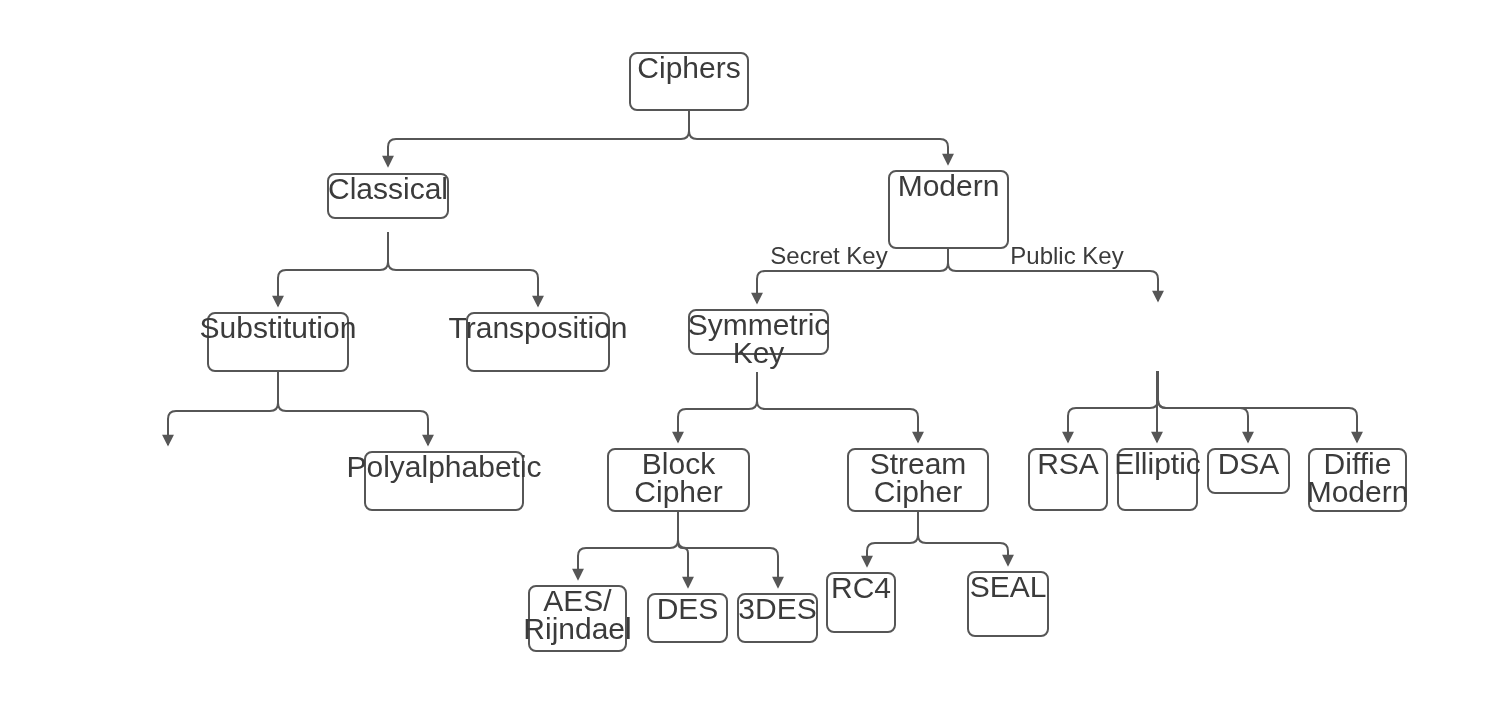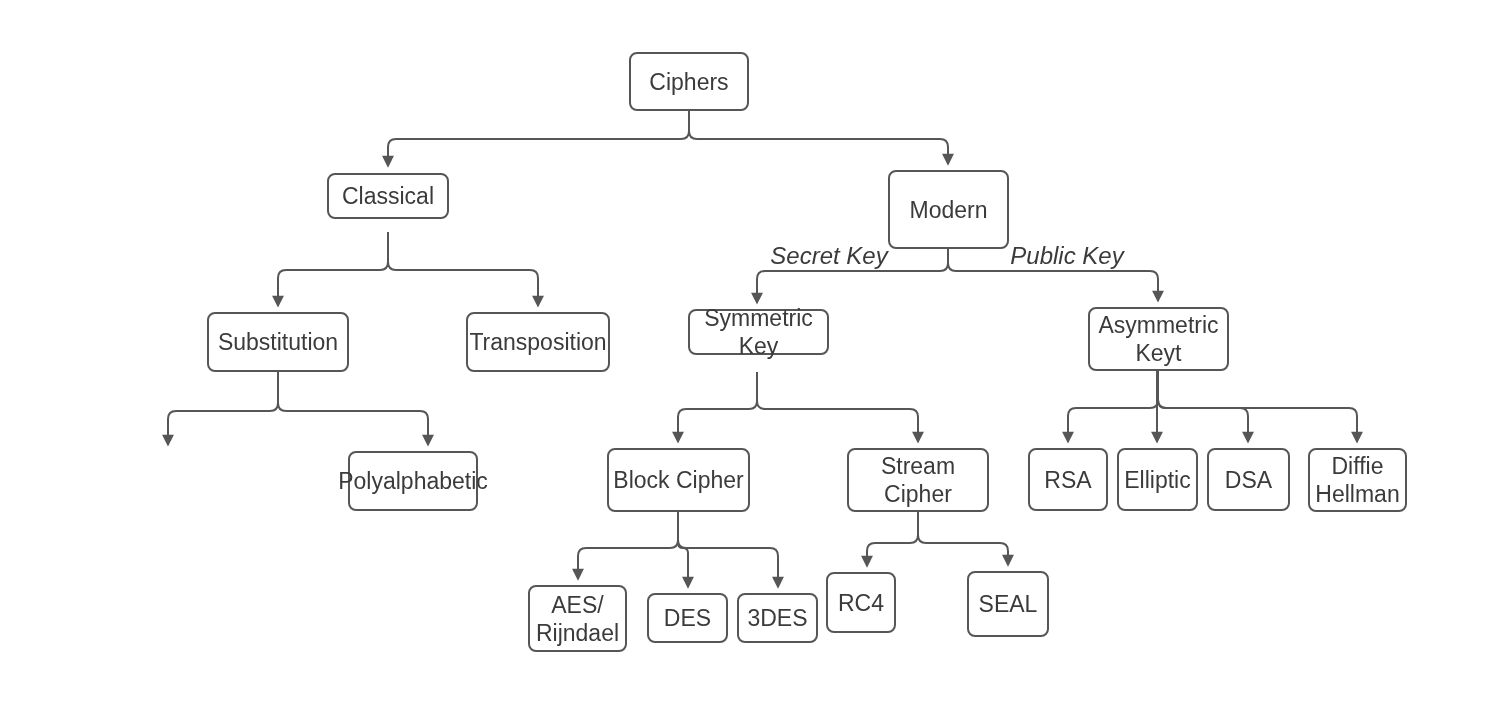--- a/index.html
+++ b/index.html
@@ -18,35 +18,34 @@
   }
   .edges{position:absolute;left:0;top:0;width:1496px;height:704px;}
   .edge{fill:none;stroke:var(--stroke);stroke-width:2;}
   .arrowhead{fill:var(--stroke);}
   .node{
     position:absolute;
     box-sizing:border-box;
     background:var(--fill);
     border:2.5px solid var(--stroke);
     border-radius:8px;
-    display:flex;align-items:center;justify-content:center;
+    display:flex;align-items:flex-start;justify-content:center;
     text-align:center;
     color:var(--text);
-    font-size:23px;line-height:28px;
+    font-size:30px;line-height:28px;
     white-space:pre-line;
   }
   .edge-label{
     position:absolute;
     transform:translateX(-50%);
     color:var(--text);
     font-size:24px;line-height:26px;
     background:var(--bg);
     padding:0 3px;
     white-space:nowrap;
-    font-style:italic;
   }
 </style>
 </head>
 <body>
 
 <div class="canvas">
 
   <svg class="edges" viewBox="0 0 1496 704" xmlns="http://www.w3.org/2000/svg">
     <defs>
       <marker id="arrow" viewBox="0 0 12 12" refX="10" refY="6" markerWidth="13" markerHeight="13" markerUnits="userSpaceOnUse" orient="auto">
@@ -92,33 +91,29 @@
 
   <div class="node" style="left:207px;top:312px;width:142px;height:60px">
     <span>Substitution</span>
   </div>
 
   <div class="node" style="left:466px;top:312px;width:144px;height:60px">
     <span>Transposition</span>
   </div>
 
 
-  <div class="node" style="left:348px;top:451px;width:130px;height:60px">
+  <div class="node" style="left:364px;top:451px;width:160px;height:60px">
     <span>Polyalphabetic</span>
   </div>
 
   <div class="node" style="left:688px;top:309px;width:141px;height:46px">
     <span>Symmetric
 Key</span>
   </div>
 
-  <div class="node" style="left:1088px;top:307px;width:141px;height:64px">
-    <span>Asymmetric
-Keyt</span>
-  </div>
 
   <div class="node" style="left:847px;top:448px;width:142px;height:64px">
     <span>Stream
 Cipher</span>
   </div>
 
   <div class="node" style="left:607px;top:448px;width:143px;height:64px">
     <span>Block Cipher</span>
   </div>
 
@@ -144,22 +139,22 @@
   </div>
 
   <div class="node" style="left:967px;top:571px;width:82px;height:66px">
     <span>SEAL</span>
   </div>
 
   <div class="node" style="left:1117px;top:448px;width:81px;height:63px">
     <span>Elliptic</span>
   </div>
 
-  <div class="node" style="left:1207px;top:448px;width:83px;height:63px">
+  <div class="node" style="left:1207px;top:448px;width:83px;height:46px">
     <span>DSA</span>
   </div>
 
   <div class="node" style="left:1308px;top:448px;width:99px;height:64px">
     <span>Diffie
-Hellman</span>
+Modern</span>
   </div>
 
 </div>
 
 </body></html>

